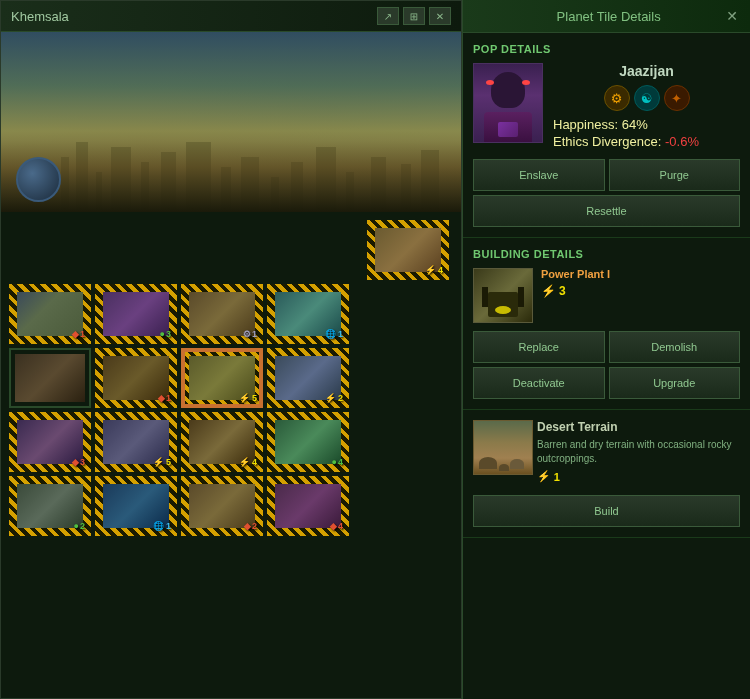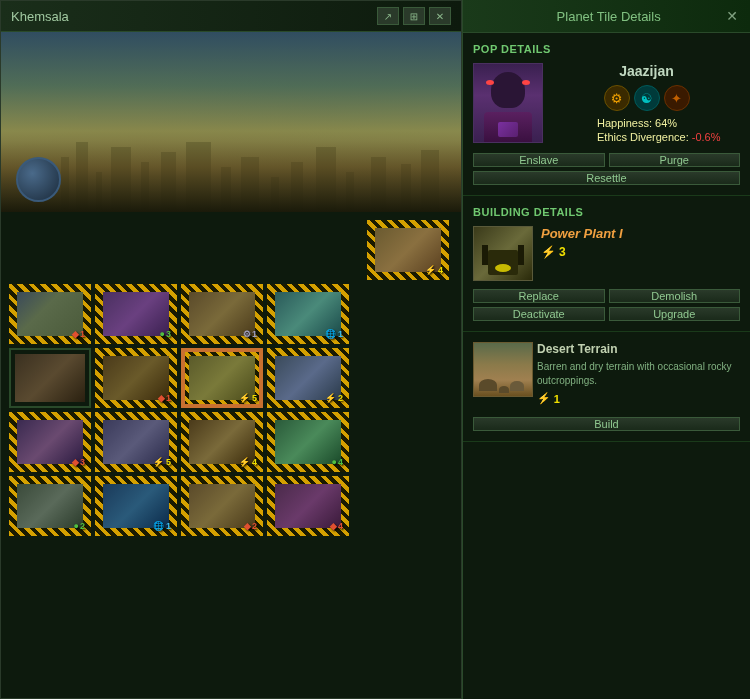--- a/index.html
+++ b/index.html
@@ -224,42 +224,41 @@
       align-items: center;
       justify-content: center;
       font-size: 13px;
     }
 
     .pi-gold { background: #3a2a00; border: 1px solid #6a5000; color: #f0a000; }
     .pi-teal { background: #003a3a; border: 1px solid #005a5a; color: #00c0c0; }
     .pi-orange { background: #3a1a00; border: 1px solid #6a3000; color: #c06000; }
 
     .pop-stat {
-      font-size: 11px;
+      font-size: 13px;
       margin-bottom: 2px;
-      margin-left: 44px;
     }
     .pop-stat span { color: #f0f0a0; }
     .pop-stat .neg { color: #f04040; }
 
     .pop-buttons {
       display: flex;
       flex-direction: column;
       gap: 4px;
       margin-top: 8px;
     }
 
     .pop-btn-row {
       display: flex;
       gap: 4px;
     }
 
     .game-btn {
       flex: 1;
-      padding: 0 8px;
+      padding: 9px 8px;
       background: linear-gradient(180deg, #2a3a2a, #1a2a1a);
       border: 1px solid #3a5a3a;
       color: #90c890;
       font-size: 11px;
       cursor: pointer;
       text-align: center;
     }
 
     
     .building-section {
@@ -281,24 +280,23 @@
       justify-content: center;
       font-size: 20px;
     }
 
     .building-info {
       flex: 1;
     }
 
     .building-name {
       color: #f0a040;
-      font-size: 13px;
+      font-size: 11px;
       font-weight: bold;
       margin-bottom: 4px;
-      font-style: italic;
     }
 
     .building-resource {
       display: flex;
       align-items: center;
       gap: 3px;
       font-size: 12px;
       font-weight: bold;
     }
 

